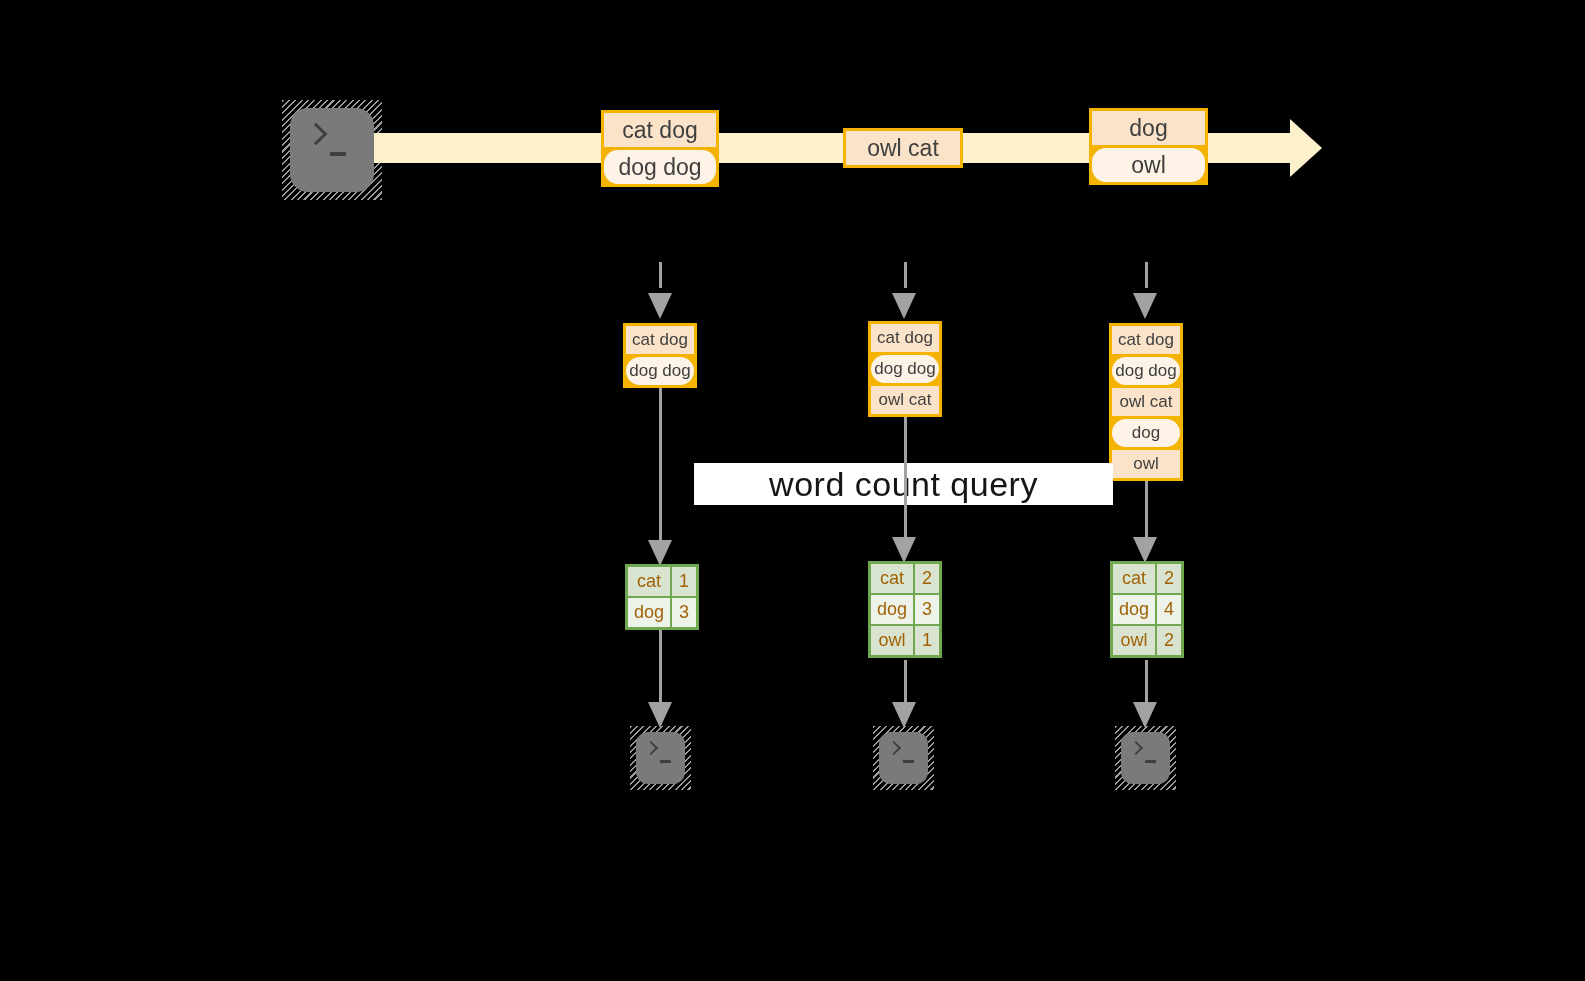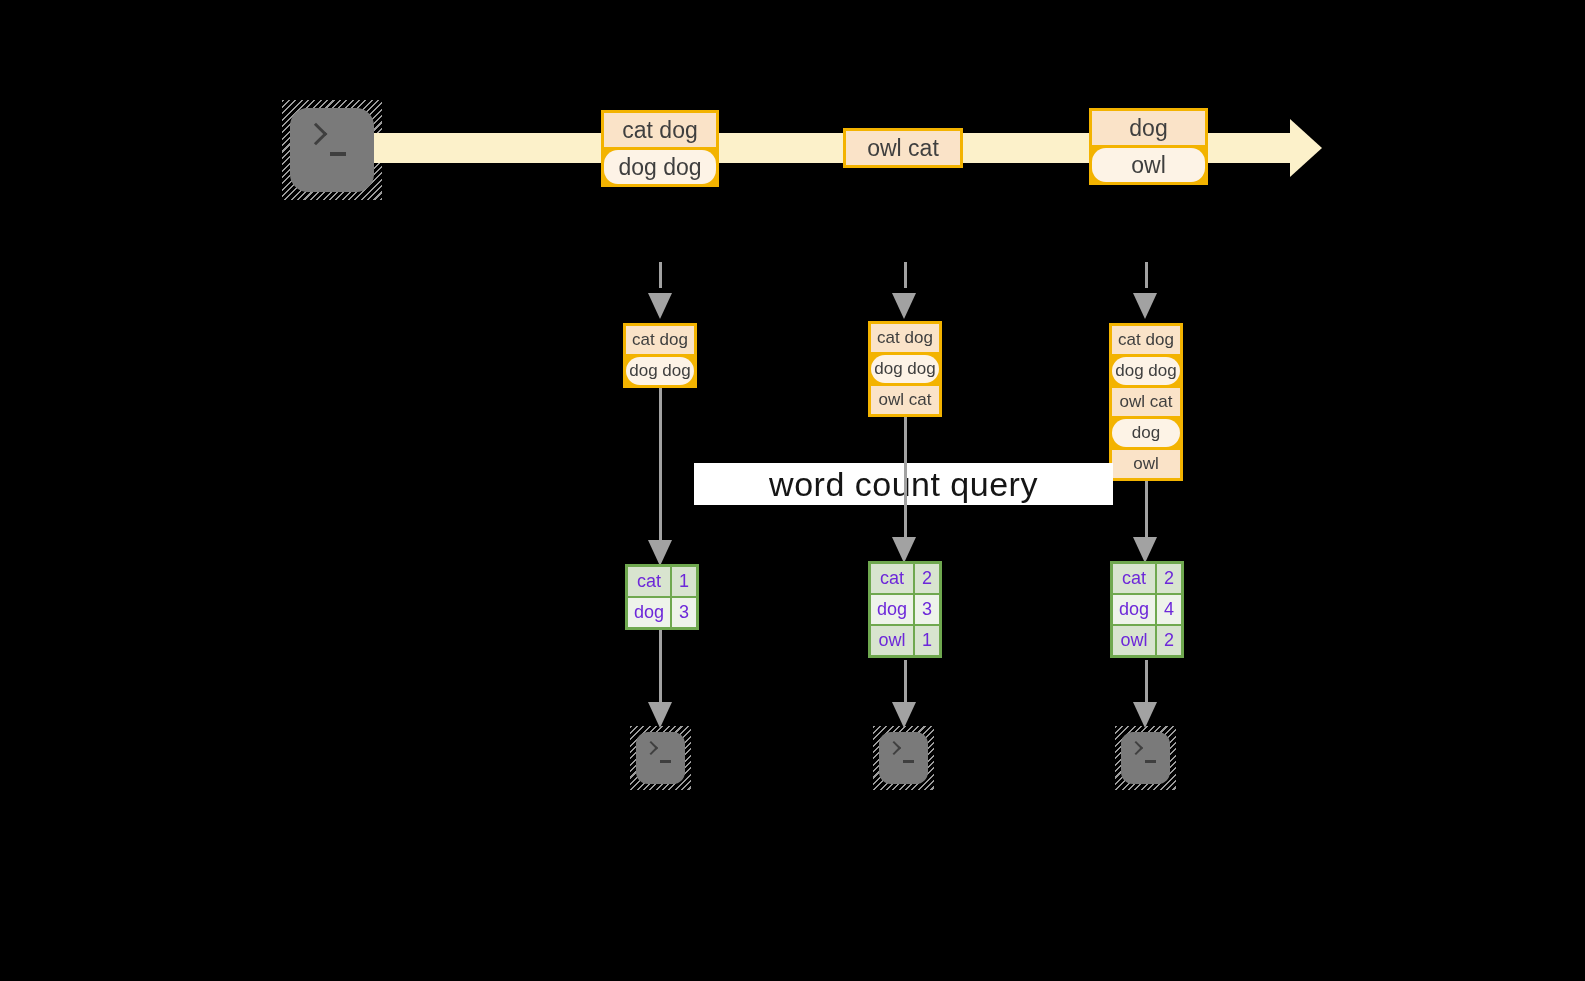--- a/index.html
+++ b/index.html
@@ -57,21 +57,21 @@
     border-top:26px solid var(--arrow-gray);}
   
   .banner{position:absolute;left:694px;top:463px;width:419px;height:42px;
     background:var(--banner-bg);z-index:4;display:flex;align-items:center;justify-content:center;
     font-size:34px;color:#151515;letter-spacing:0.5px;}
   
   .gtable{position:absolute;border:3px solid var(--table-border-green);
     background:var(--table-border-green);display:grid;
     grid-template-columns:42px 24px;gap:2px;z-index:6;}
   .gcell{height:29px;display:flex;align-items:center;justify-content:center;
-    font-size:18px;color:#6d28d9;}
+    font-size:18px;color:#a16207;}
   .gcell.dark{background:var(--table-row-dark);}
   .gcell.light{background:var(--table-row-light);}
 </style>
 </head>
 <body>
 
 <div class="canvas">
 
   <div class="term big" style="left:282px;top:100px;width:100px;height:100px;">
     <div class="inner">

